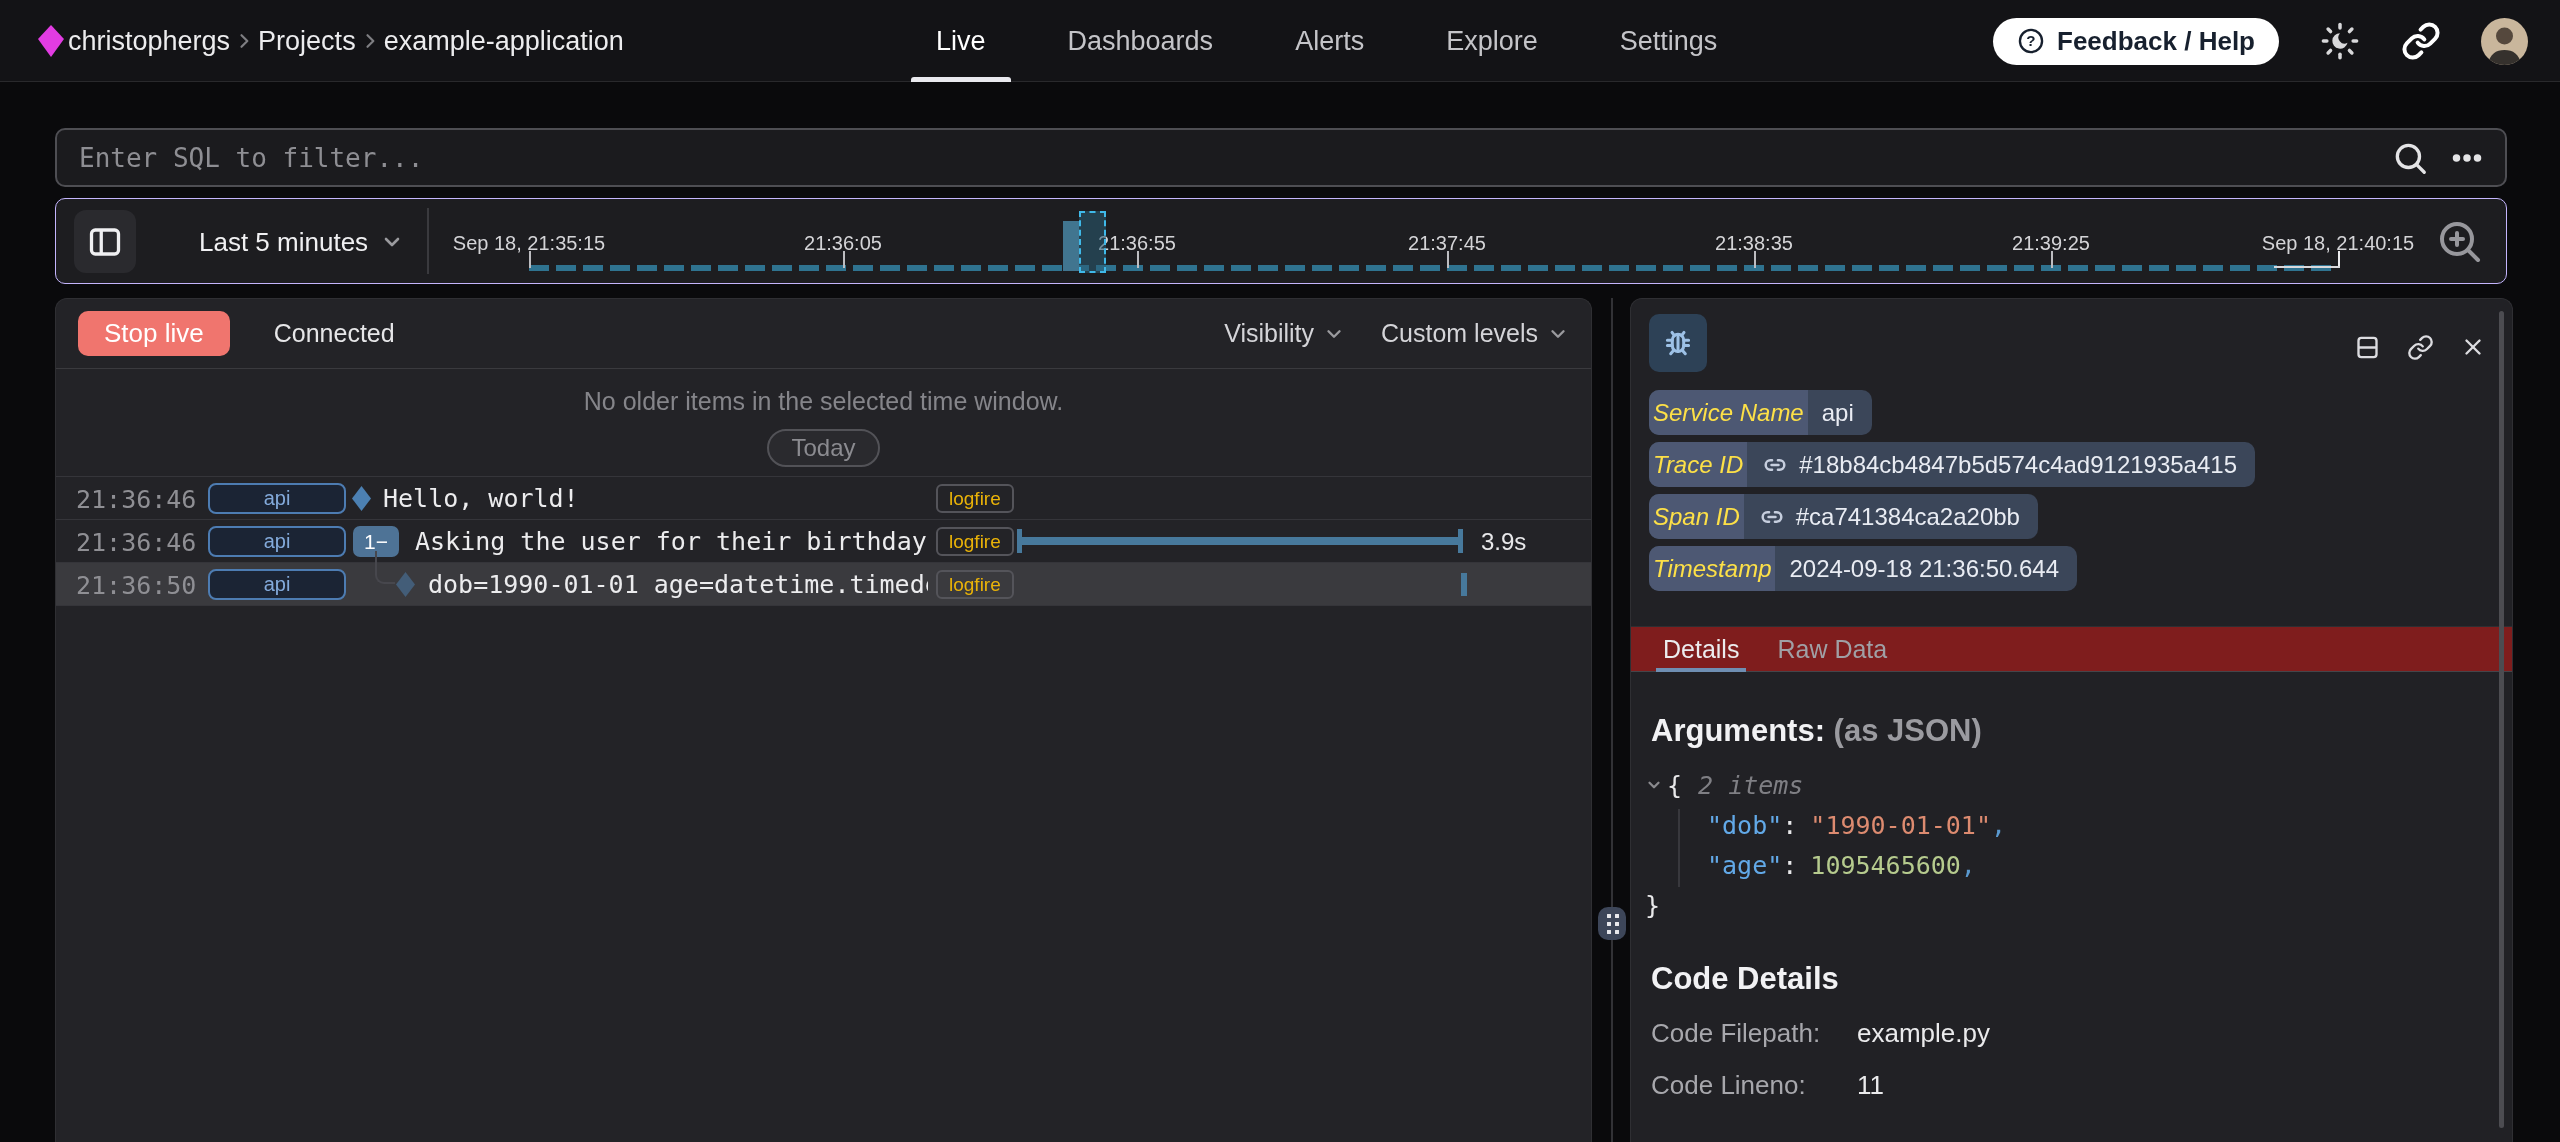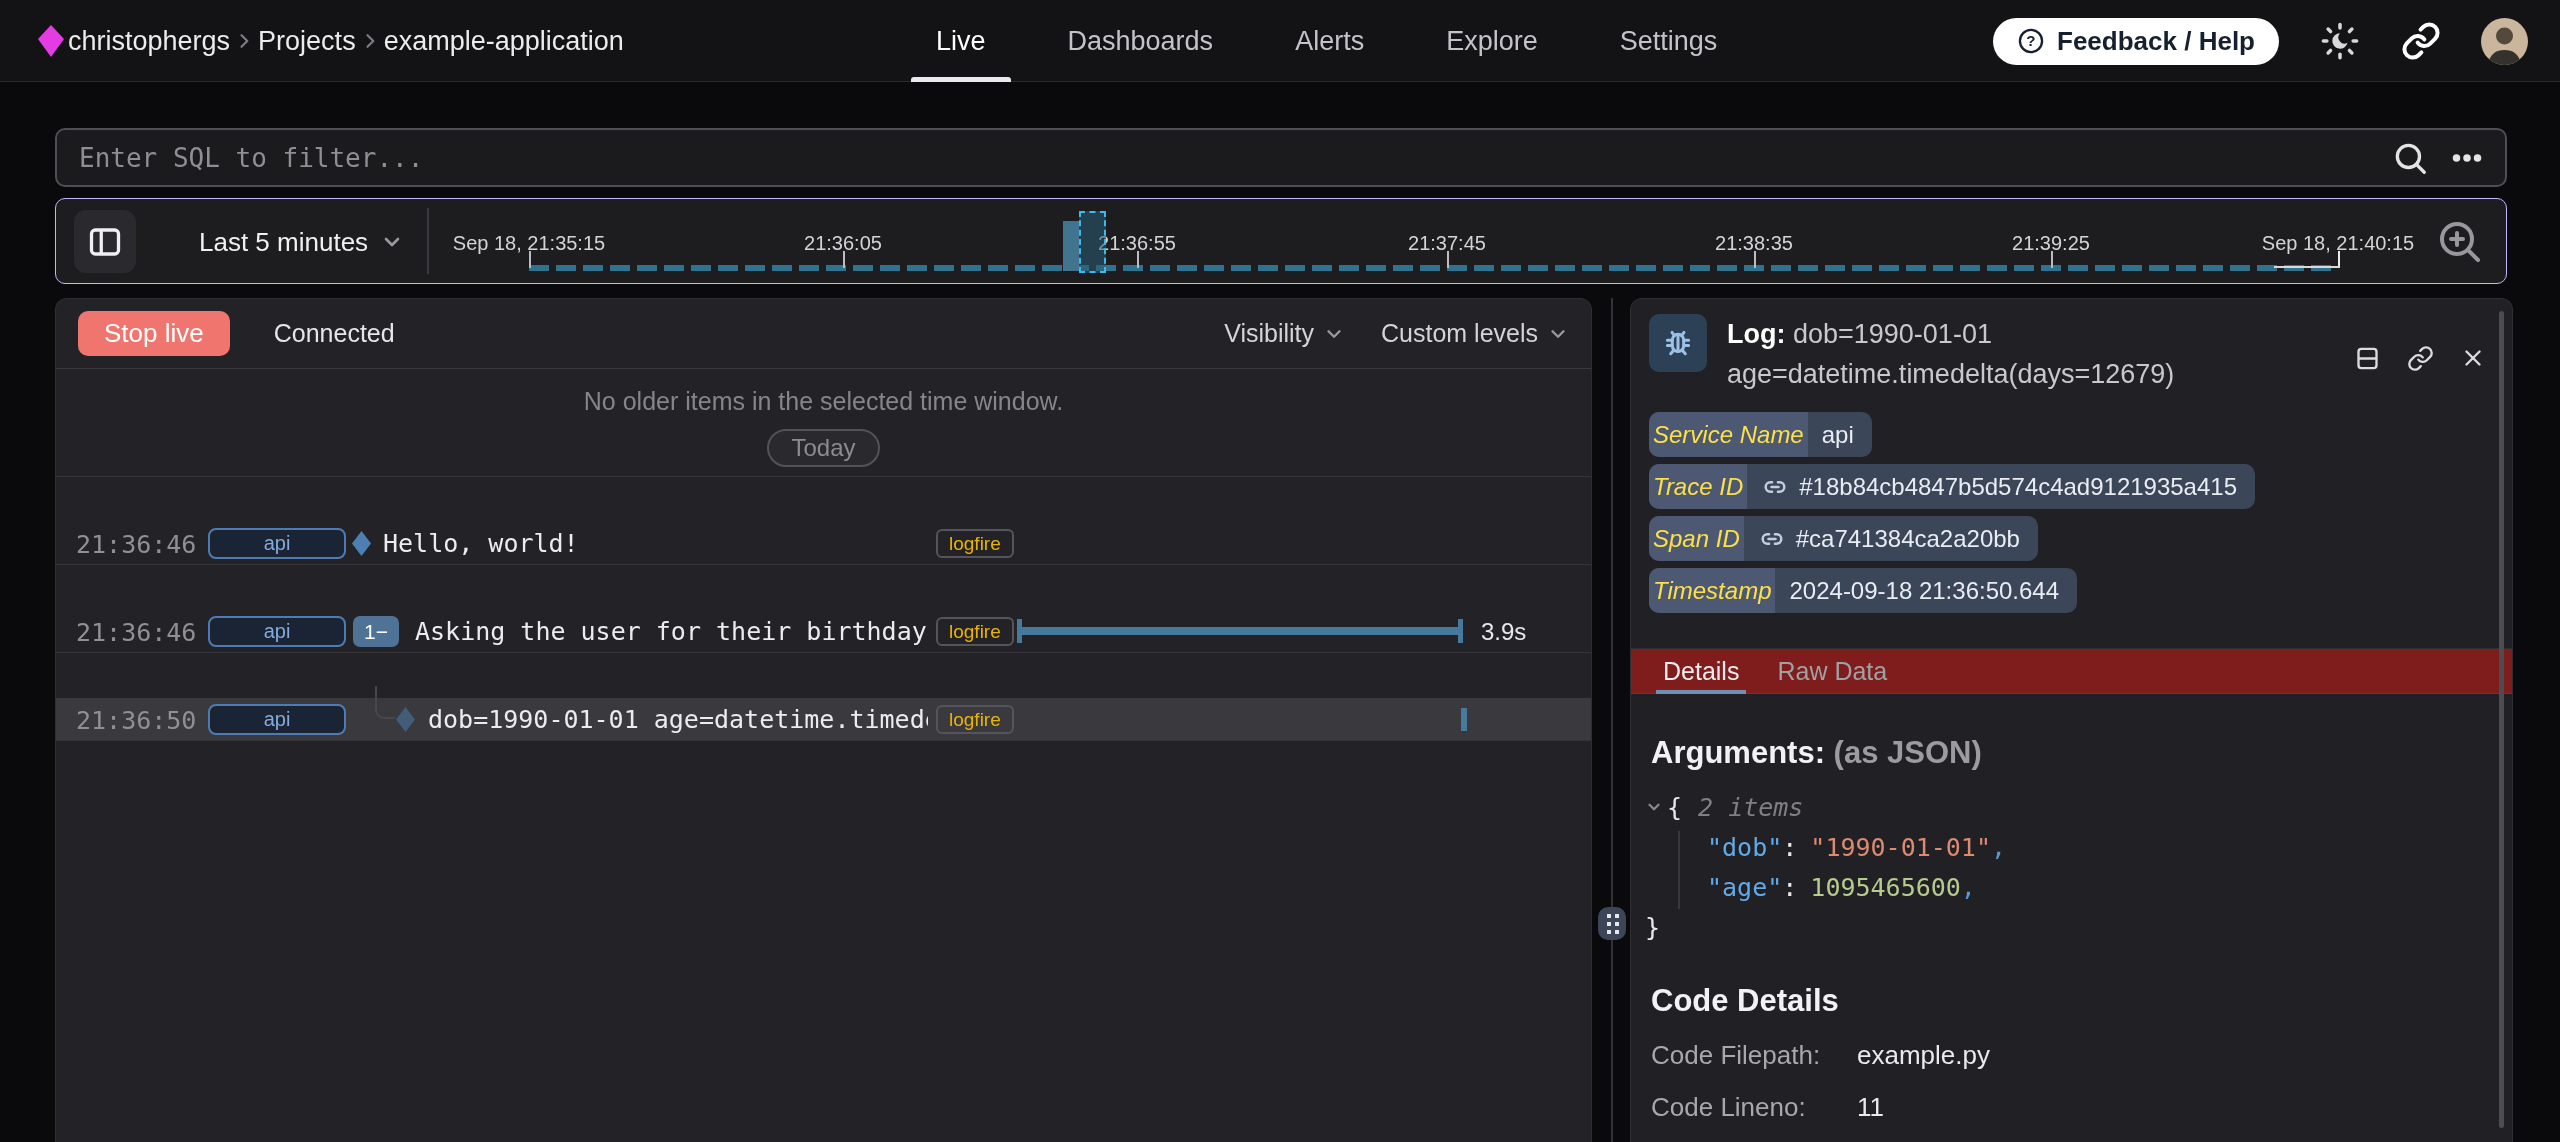--- a/index.html
+++ b/index.html
@@ -49,21 +49,21 @@
   .log-panel { position:absolute; left:0; top:0; width:1537px; height:844px; background:#232327; border:1px solid #2f2f33; border-bottom:none; border-radius:12px 12px 0 0; }
   .log-head { height:70px; display:flex; align-items:center; padding:0 22px; border-bottom:1px solid #3a3a3e; }
   .stop-live { height:45px; padding:0 26px; background:#f0756e; color:#ffffff; border:none; border-radius:10px; font-size:26px; cursor:pointer; font-family:"Liberation Sans", sans-serif; }
   .connected { margin-left:44px; font-size:25px; color:#e6e6e8; }
   .head-right { margin-left:auto; display:flex; gap:36px;justify-content:space-between; }
   .dd { display:flex; align-items:center; gap:9px; font-size:25px; color:#d4d4d8; cursor:pointer; }
   .log-empty { height:108px; border-bottom:1px solid #35353a; text-align:center; padding-top:18px; }
   .empty-msg { font-size:25px; color:#85858a; }
   .today-btn { margin-top:13px; height:38px; padding:0 22px; background:#2a2a2e; border:2px solid #525257; border-radius:19px; color:#8b8b90; font-size:24px; cursor:pointer; font-family:"Liberation Sans", sans-serif; }
   .rows { }
-  .row { position:relative; height:43px; border-bottom:1px solid #35353a; cursor:pointer;margin-top:45px; }
+  .row { position:relative; height:43px; border-bottom:1px solid #35353a; cursor:pointer; }
   .row.selected { background:#3a3a3e; }
   .rt { position:absolute; left:20px; top:8px; font-family:"DejaVu Sans Mono", monospace; font-size:25px; color:#8f8f94; }
   .svc { position:absolute; left:152px; top:6px; width:138px; height:31px; border:2px solid #4d7cb2; border-radius:8px; background:#1b2434; color:#83aadb; font-size:20px; display:flex; align-items:center; justify-content:center; cursor:pointer; }
   .bullet { position:absolute; width:19px; height:25px; top:9px; clip-path:polygon(50% 0,100% 50%,50% 100%,0 50%); background:#4c80b2; }
   .bullet.dim { opacity:.5; }
   .collapse-badge { position:absolute; left:297px; top:6px; width:46px; height:31px; background:#4e7396; border-radius:7px; color:#fff; font-size:21px; display:flex; align-items:center; justify-content:center; cursor:pointer; }
   .elbow { position:absolute; left:319px; top:-12px; width:20px; height:33px; border-left:2px solid #47474d; border-bottom:2px solid #47474d; border-bottom-left-radius:9px; }
   .msg { position:absolute; top:7px; font-family:"DejaVu Sans Mono", monospace; font-size:25px; color:#ececee; white-space:nowrap; overflow:hidden; }
   .lf-tag { position:absolute; left:880px; top:7px; height:29px; padding:0 11px; border:2px solid #54545a; border-radius:6px; color:#eab308; font-size:19px; display:flex; align-items:center; }
   .spanbar { position:absolute; left:961px; top:17px; width:446px; height:8px; background:#47799c; }
@@ -321,21 +321,20 @@
       </div>
 
     <aside class="detail-panel">
       <div class="dp-head">
         <span class="bug-chip">
           <svg width="38" height="38" viewBox="0 0 24 24" fill="none" stroke="#9dc1e6" stroke-width="1.9" stroke-linecap="round">
             <path d="M12 6.5a3.6 3.6 0 0 1 3.6 3.6v3.7a3.6 3.6 0 0 1-7.2 0v-3.7A3.6 3.6 0 0 1 12 6.5z"></path>
             <path d="M9.7 7.4 8.2 5.3 M14.3 7.4 15.8 5.3 M8.4 10.2H5.3 M8.4 13.6H5.3 M15.6 10.2h3.1 M15.6 13.6h3.1 M9.3 16.6 7.4 18.8 M14.7 16.6 16.6 18.8 M12 6.9v10.4"></path>
           </svg>
         </span>
-        <div class="dp-title"><b>Log:</b><span> dob=1990-01-01 age=datetime.timedelta(days=12679)</span></div>
         <div class="dp-actions">
           <span class="icon-btn">
             <svg width="27" height="27" viewBox="0 0 24 24" fill="none" stroke="#dcdce0" stroke-width="2.1" stroke-linejoin="round">
                 <rect x="4" y="3.5" width="16" height="17" rx="2.5"></rect>
                 <line x1="4" y1="12" x2="20" y2="12"></line>
               </svg>
           </span>
           <span class="icon-btn">
             <svg width="27" height="27" viewBox="0 0 24 24" fill="none" stroke="#dcdce0" stroke-width="2.1" stroke-linecap="round" stroke-linejoin="round">
                 <path d="M10 13a5 5 0 0 0 7.54.54l3-3a5 5 0 0 0-7.07-7.07l-1.72 1.71"></path>

